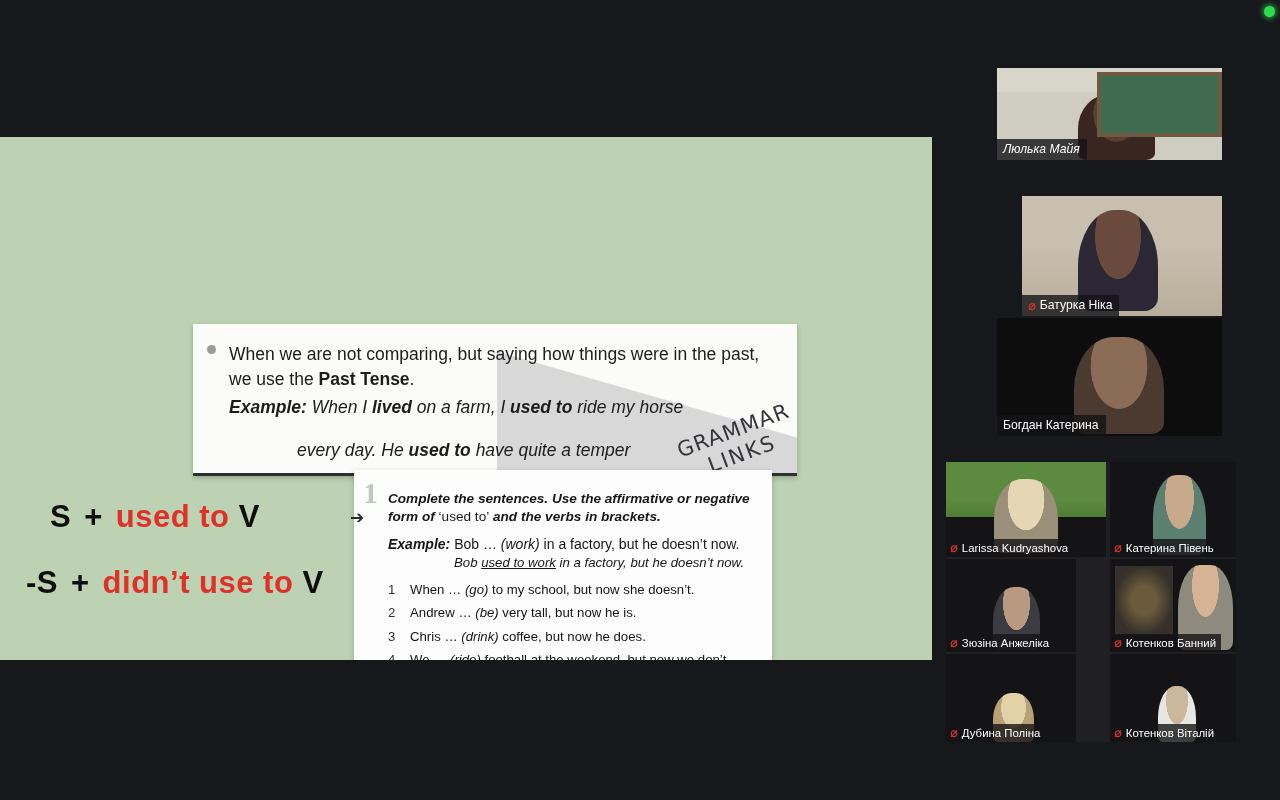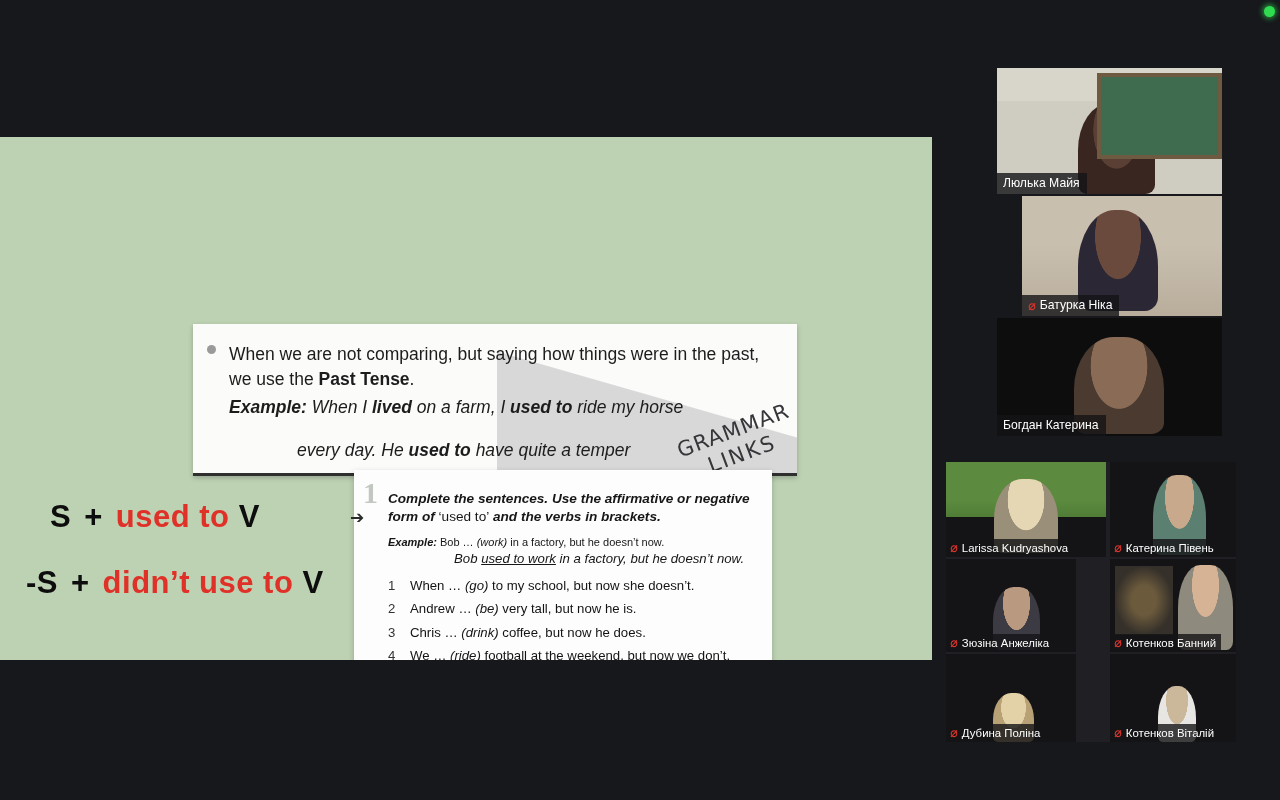--- a/index.html
+++ b/index.html
@@ -75,21 +75,21 @@
     position:absolute; left:9px; top:6px;
     font-size:30px; color:#c3c7c1; font-weight:bold;
     font-family:"Liberation Serif", serif;
   }
   .ex-inner { padding:20px 10px 0 34px; color:#161616; }
   .ex-head {
     font-size:13.6px; line-height:1.32; font-weight:bold; font-style:italic;
   }
   .ex-head .q { font-weight:normal; font-style:normal; }
   .ex-example {
-    margin-top:9px; font-size:11px; line-height:1.36;
+    margin-top:9px; font-size:14px; line-height:1.36;
   }
   .ex-example .lbl { font-weight:bold; font-style:italic; }
   .ex-example .it { font-style:italic; }
   .ex-ans {
     margin-top:1px; padding-left:66px; font-size:13.2px; font-style:italic;
   }
   .ex-ans u { text-decoration:underline; }
   .ex-list { margin-top:8px; }
   .ex-row {
     display:flex; font-size:13.2px; line-height:1.78; color:#141414;
@@ -113,21 +113,21 @@
     display:flex; align-items:center; gap:4px;
     background:rgba(20,20,22,.80);
     color:#fff; font-size:12.2px; padding:3px 7px 4px 6px;
     white-space:nowrap; max-width:100%;
     font-family:"Liberation Sans", sans-serif;
   }
   .mic-muted { color:#e0342c; font-size:13px; line-height:1;
                font-weight:bold; font-family:"DejaVu Sans", sans-serif; }
   .speaking { outline:3px solid #33dd3a; outline-offset:-3px; z-index:5; }
 
-  .t-maia  { height:126px; }
+  .t-maia  { height:92px;font-style:italic; }
   .t-nika  { position:absolute; left:25px; top:128px; width:200px; height:120px; }
   .t-bohdan{ position:absolute; left:0;  top:250px; width:225px; height:118px; }
 
   
   .grid {
     position:absolute; left:946px; top:462px;
     width:290px; height:280px; background:#202024;
   }
   .g-tile { position:absolute; overflow:hidden; background:#141416; }
   .g1 { left:0;   top:0;   width:160px; height:95px; }

